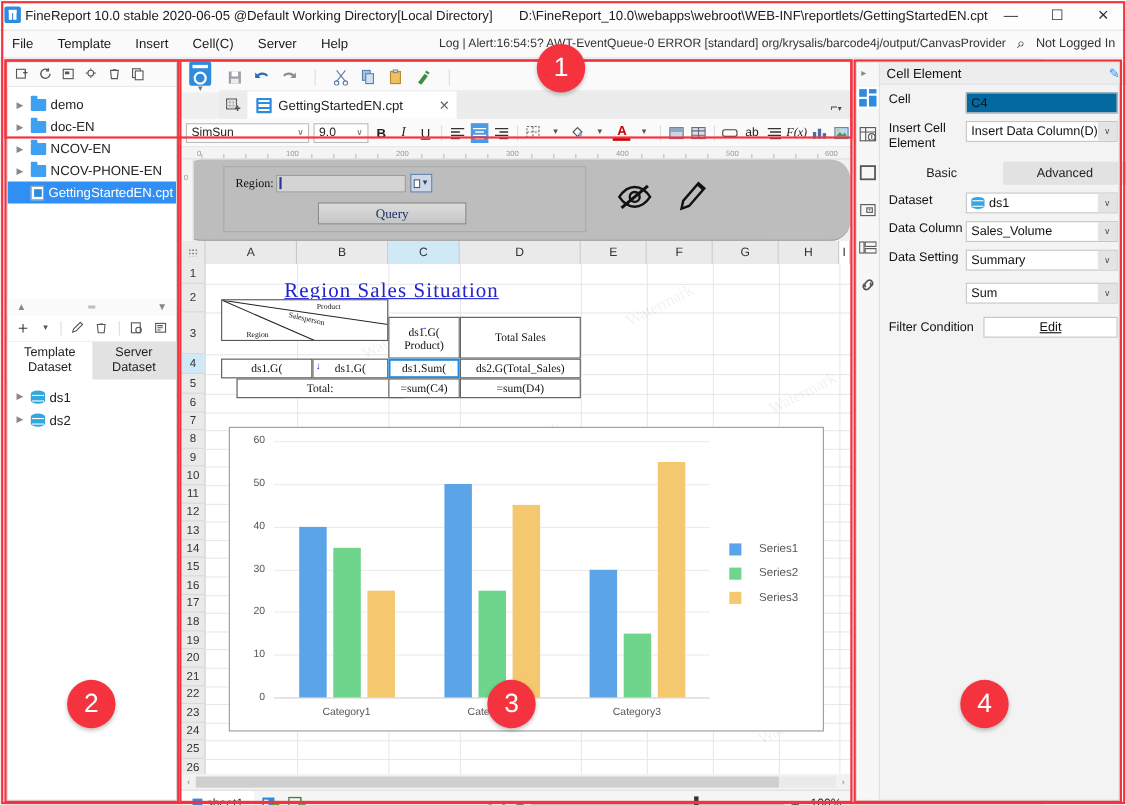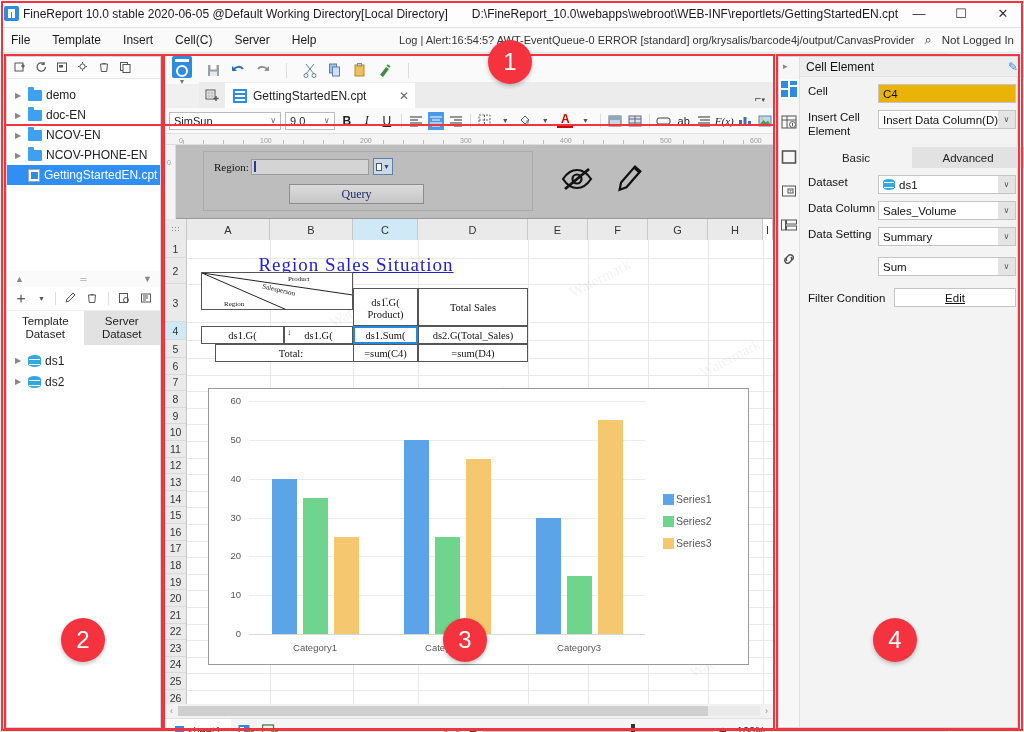--- a/index.html
+++ b/index.html
@@ -165,20 +165,21 @@
   .ruler-h {
     position:absolute; left:0; top:78px; width:608px; height:11px; background:#f4f4f4;
     border-bottom:1px solid #ddd; overflow:hidden;
   }
   .ruler-h .rk { position:absolute; top:3px; font-size:7px; color:#999; }
   .ruler-h .tick { position:absolute; top:6px; width:1px; height:4px; background:#bbb; }
 
   .param-area {
     position:absolute; left:0; top:89px; width:608px; height:74px; background:#bdbdbd;
     border-bottom:1px solid #999;
+    border-radius:18px;
   }
   .param-vruler { position:absolute; left:0; top:0; width:11px; height:74px; background:#f4f4f4; border-right:1px solid #ddd;}
   .param-box { position:absolute; left:38px; top:6px; width:330px; height:60px; background:#bdbdbd; border:1px solid #aaa;}
   .prow { position:absolute; left:10px; top:6px; display:flex; align-items:center; gap:2px; }
   .plabel { font-family:"Liberation Serif", serif; font-size:11px; color:#111; }
   .pinput {
     width:118px; height:16px; background:#d4d4d4; border:1px solid #9c9c9c;
     display:flex; align-items:center; padding-left:2px;
   }
   .caret { width:2px; height:11px; background:#2b3a8f; }
@@ -241,21 +242,21 @@
 
   .chartbox {
     position:absolute; background:#fff; border:1px solid #9a9a9a;
   }
   .chart-plot { position:absolute; }
   .yl { position:absolute; font-size:9.5px; color:#555; text-align:right; width:16px;}
   .gl { position:absolute; height:1px; background:#ececec; }
   .bar { position:absolute; bottom:0; }
   .xlab { position:absolute; font-size:9.5px; color:#555; text-align:center; }
   .legend { position:absolute; }
-  .lg-row { display:flex; align-items:center; gap:2px; margin-bottom:10px; }
+  .lg-row { display:flex; align-items:center; gap:16px; margin-bottom:10px; }
   .lg-sw { width:11px; height:11px; }
   .lg-tx { font-size:10.5px; color:#555; }
   .axis-x { position:absolute; height:1px; background:#d8d8d8; }
 
   .wm { position:absolute; color:rgba(0,0,0,0.055); font-size:15px;
         transform:rotate(-27deg); pointer-events:none; font-family:"Liberation Serif",serif;}
 
   .hscroll {
     position:absolute; left:0; top:648px; width:608px; height:14px;
     background:#f2f2f2; display:flex; align-items:center;
@@ -294,21 +295,21 @@
   .rp-body { flex:1; display:flex; flex-direction:column; }
   .rp-title {
     height:20px; display:flex; align-items:center; padding:0 6px;
     font-size:12px; color:#111; background:#ededed; border-bottom:1px solid #e2e2e2;
   }
   .rp-title .edit { margin-left:auto; color:#2e8ce0; font-size:12px; }
   .rp-row { display:flex; align-items:flex-start; padding:7px 8px 0 8px; }
   .rp-label { width:70px; font-size:11.5px; color:#111; line-height:14px; }
   .rp-field { flex:1; }
   .rp-input {
-    height:19px; background:#eab308; border:1px solid #c4c4c4; display:flex;
+    height:19px; background:#0369a1; border:1px solid #c4c4c4; display:flex;
     align-items:center; padding:0 4px; font-size:11.5px; color:#111;
   }
   .rp-select {
     height:19px; background:#fff; border:1px solid #c4c4c4; display:flex;
     align-items:center; padding:0 0 0 4px; font-size:11.5px; color:#111;
   }
   .rp-select .val { flex:1; overflow:hidden; white-space:nowrap; }
   .rp-select .arw { width:17px; height:17px; background:#e4e4e4; display:flex;
                     align-items:center; justify-content:center; font-size:8px; color:#555; }
   .rp-tabs { display:flex; height:21px; margin:9px 0 0 0; }

